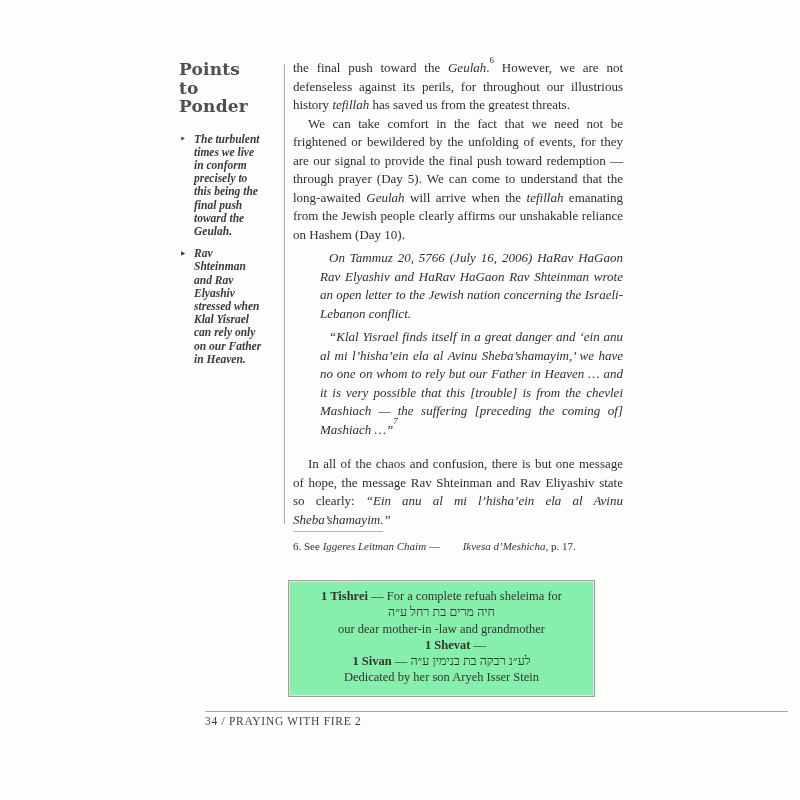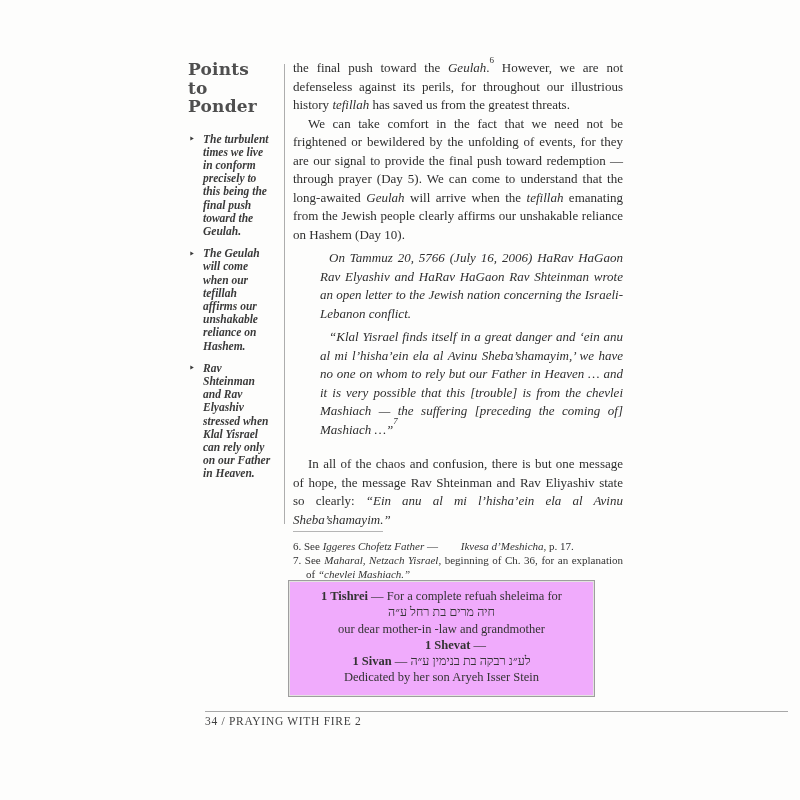--- a/index.html
+++ b/index.html
@@ -4,21 +4,21 @@
 <style>
   * { margin:0; padding:0; box-sizing:border-box; }
   html,body { background:#ffffff; }
   .page {
     position:relative; width:800px; height:800px; background:#fdfdfc;
     font-family:"Liberation Serif","DejaVu Serif",serif; color:#2e2e2e;
     overflow:hidden;
   }
 
   
-  .sidebar { position:absolute; left:188px; top:60px; width:86px; }
+  .sidebar { position:absolute; left:179px; top:60px; width:86px; }
   .sidebar-title {
     font-family:"DejaVu Serif","Liberation Serif",serif;
     font-weight:bold; font-size:17px; line-height:18.5px; color:#4f4f4f;
     letter-spacing:0.2px; margin-bottom:17px;
   }
   .sidebar-list { list-style:none; }
   .sidebar-item {
     position:relative; padding-left:15px; margin-bottom:9px;
     font-size:11.5px; line-height:13.2px; font-weight:bold; font-style:italic;
     color:#3a3a3a;
@@ -47,21 +47,21 @@
   .fn-rule { position:absolute; left:293px; top:531px; width:90px; height:1px; background:#b5b5b5; }
   .footnotes { position:absolute; left:293px; top:539px; width:330px; }
   .footnote {
     font-size:11px; line-height:14.2px; color:#333;
     padding-left:13px; text-indent:-13px; text-align:justify;
   }
 
   
   .dedication {
     position:absolute; left:288px; top:580px; width:307px; height:117px;
-    background:#f0abfc; border:1px solid #9e9e9e;
+    background:#86efac; border:1px solid #9e9e9e;
     box-shadow:inset 0 0 0 1px #e3e3e0;
     padding:7px 8px; text-align:center;
   }
   .ded-line {
     font-size:12.5px; line-height:16.3px; color:#333;
     font-family:"Liberation Serif","DejaVu Serif","DejaVu Sans",serif;
   }
 
   
   .footer-rule { position:absolute; left:205px; top:711px; width:583px; height:1px; background:#a8a8a8; }
@@ -77,43 +77,41 @@
 
   <aside class="sidebar">
     <h2 class="sidebar-title">Points to Ponder</h2>
     <ul class="sidebar-list">
       <li class="sidebar-item">
         <span class="bullet">‣</span>
         <span>The turbulent times we live in conform precisely to this being the final push toward the Geulah.</span>
       </li>
       <li class="sidebar-item">
         <span class="bullet">‣</span>
-        <span>The Geulah will come when our tefillah affirms our unshakable reliance on Hashem.</span>
       </li>
       <li class="sidebar-item">
         <span class="bullet">‣</span>
         <span>Rav Shteinman and Rav Elyashiv stressed when Klal Yisrael can rely only on our Father in Heaven.</span>
       </li>
     </ul>
   </aside>
 
   <div class="vrule"></div>
 
   <main class="maincol">
     <p><span>the final push toward the </span><span style="font-style: italic;">Geulah</span><span>.</span><sup>6</sup><span> However, we are not defenseless against its perils, for throughout our illustrious history </span><span style="font-style: italic;">tefillah</span><span> has saved us from the greatest threats.</span></p>
     <p class="p-indent"><span>We can take comfort in the fact that we need not be frightened or bewildered by the unfolding of events, for they are our signal to provide the final push toward redemption — through prayer (Day 5). We can come to understand that the long-awaited </span><span style="font-style: italic;">Geulah</span><span> will arrive when the </span><span style="font-style: italic;">tefillah</span><span> emanating from the Jewish people clearly affirms our unshakable reliance on Hashem (Day 10).</span></p>
     <p class="quote q-indent"><span>On Tammuz 20, 5766 (July 16, 2006) HaRav HaGaon Rav Elyashiv and HaRav HaGaon Rav Shteinman wrote an open letter to the Jewish nation concerning the Israeli-Lebanon conflict.</span></p>
     <p class="quote q-indent"><span>“Klal Yisrael finds itself in a great danger and ‘ein anu al mi l’hisha’ein ela al Avinu Sheba’shamayim,’ we have no one on whom to rely but our Father in Heaven … and it is very possible that this [trouble] is from the chevlei Mashiach — the suffering [preceding the coming of] Mashiach …”</span><sup>7</sup></p>
     <p class="p-indent p-last"><span>In all of the chaos and confusion, there is but one message of hope, the message Rav Shteinman and Rav Eliyashiv state so clearly: </span><span style="font-style: italic;">“Ein anu al mi l’hisha’ein ela al Avinu Sheba’shamayim.”</span></p>
   </main>
 
   <div class="fn-rule"></div>
   <section class="footnotes">
-    <p class="footnote"><span>6. See </span><span style="font-style: italic;">Iggeres Chofetz Father</span><span> — </span><span style="font-style: italic; margin-left: 20px;">Ikvesa d’Meshicha</span><span>, p. 17.</span></p>
-    <p class="footnote"><span>7. See </span><span style="font-style: italic;">Maharal, Netzach Yisrael,</span><span> beginning of Ch. 36, for an explanation of </span><span style="font-style: italic;">“chevlei Mashiach.”</span></p>
+    <p class="footnote"><span>6. See </span><span style="font-style: italic;">Iggeres Leitman Chaim</span><span> — </span><span style="font-style: italic; margin-left: 20px;">Ikvesa d’Meshicha</span><span>, p. 17.</span></p>
   </section>
 
   <section class="dedication">
     <p class="ded-line"><span style="font-weight: bold;">1 Tishrei</span><span> — For a complete refuah sheleima for</span></p>
     <p class="ded-line"><span>חיה מרים בת רחל ע״ה</span></p>
     <p class="ded-line"><span>our dear mother-in -law and grandmother</span></p>
     <p class="ded-line"><span style="font-weight: bold; margin-left: 28px;">1 Shevat</span><span> —</span></p>
     <p class="ded-line"><span style="font-weight: bold;">1 Sivan</span><span> — </span><span>לע״נ רבקה בת בנימין ע״ה</span></p>
     <p class="ded-line"><span>Dedicated by her son Aryeh Isser Stein</span></p>
   </section>

